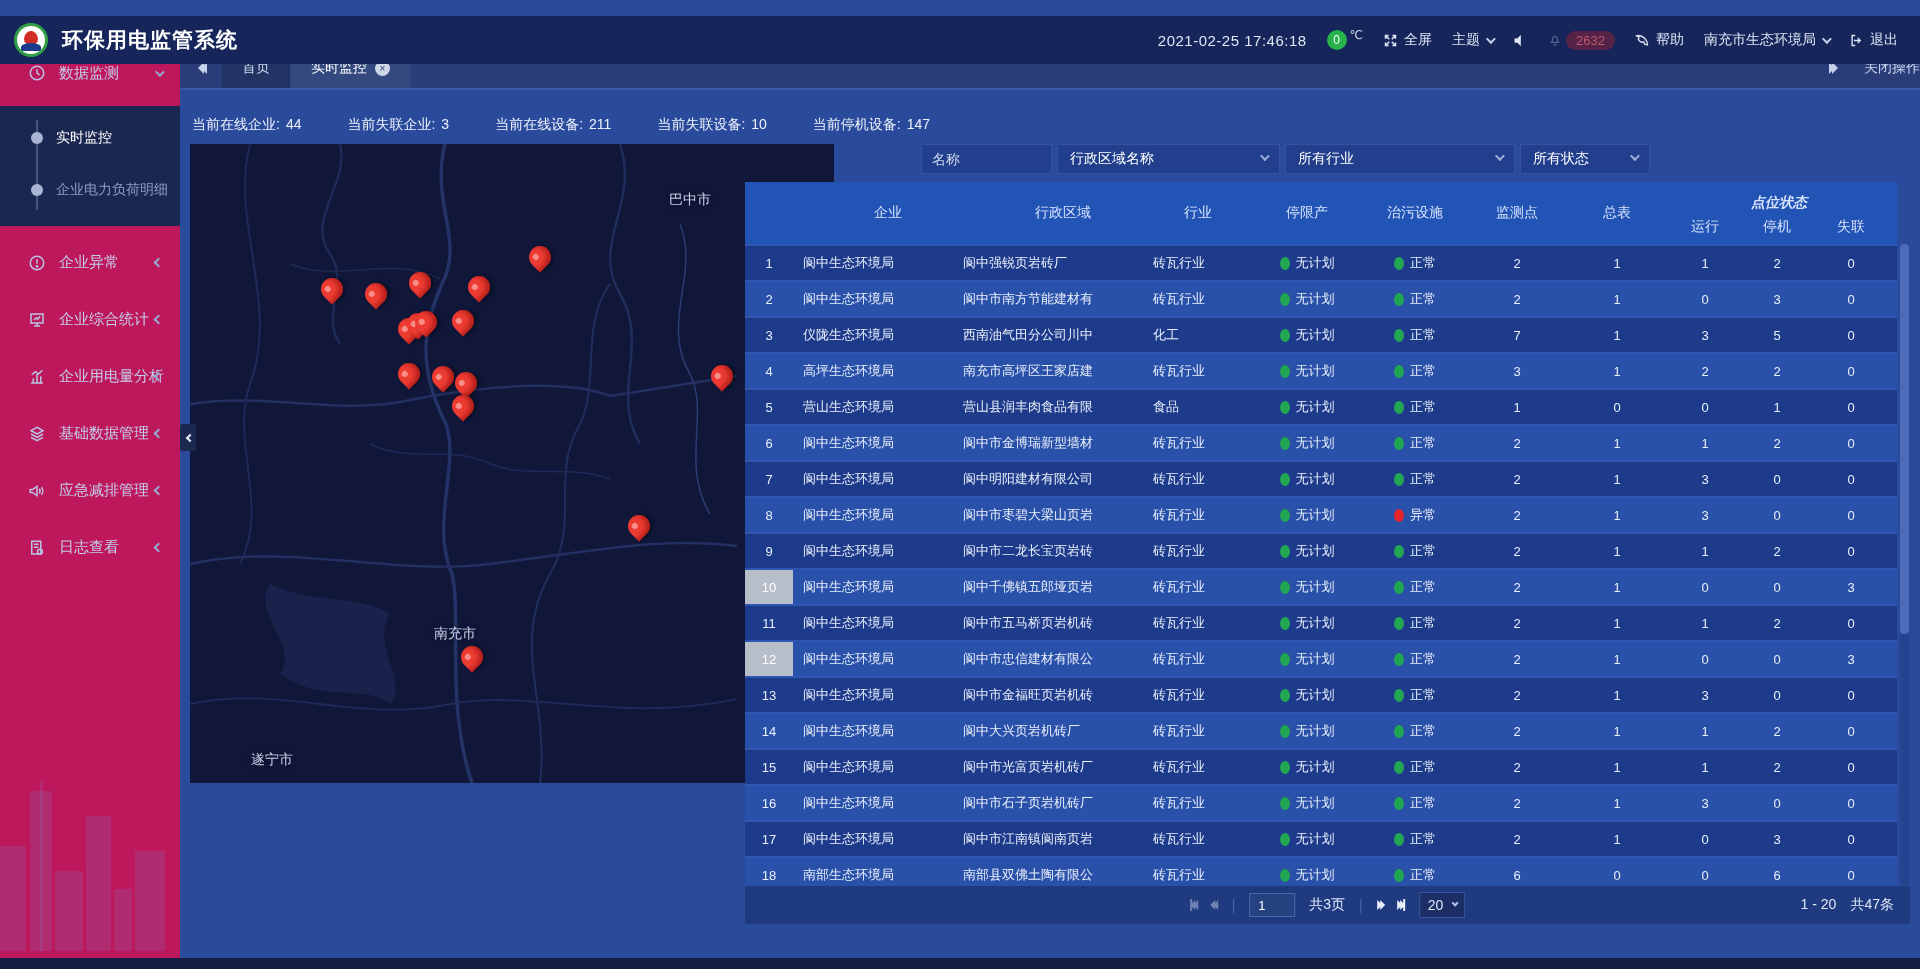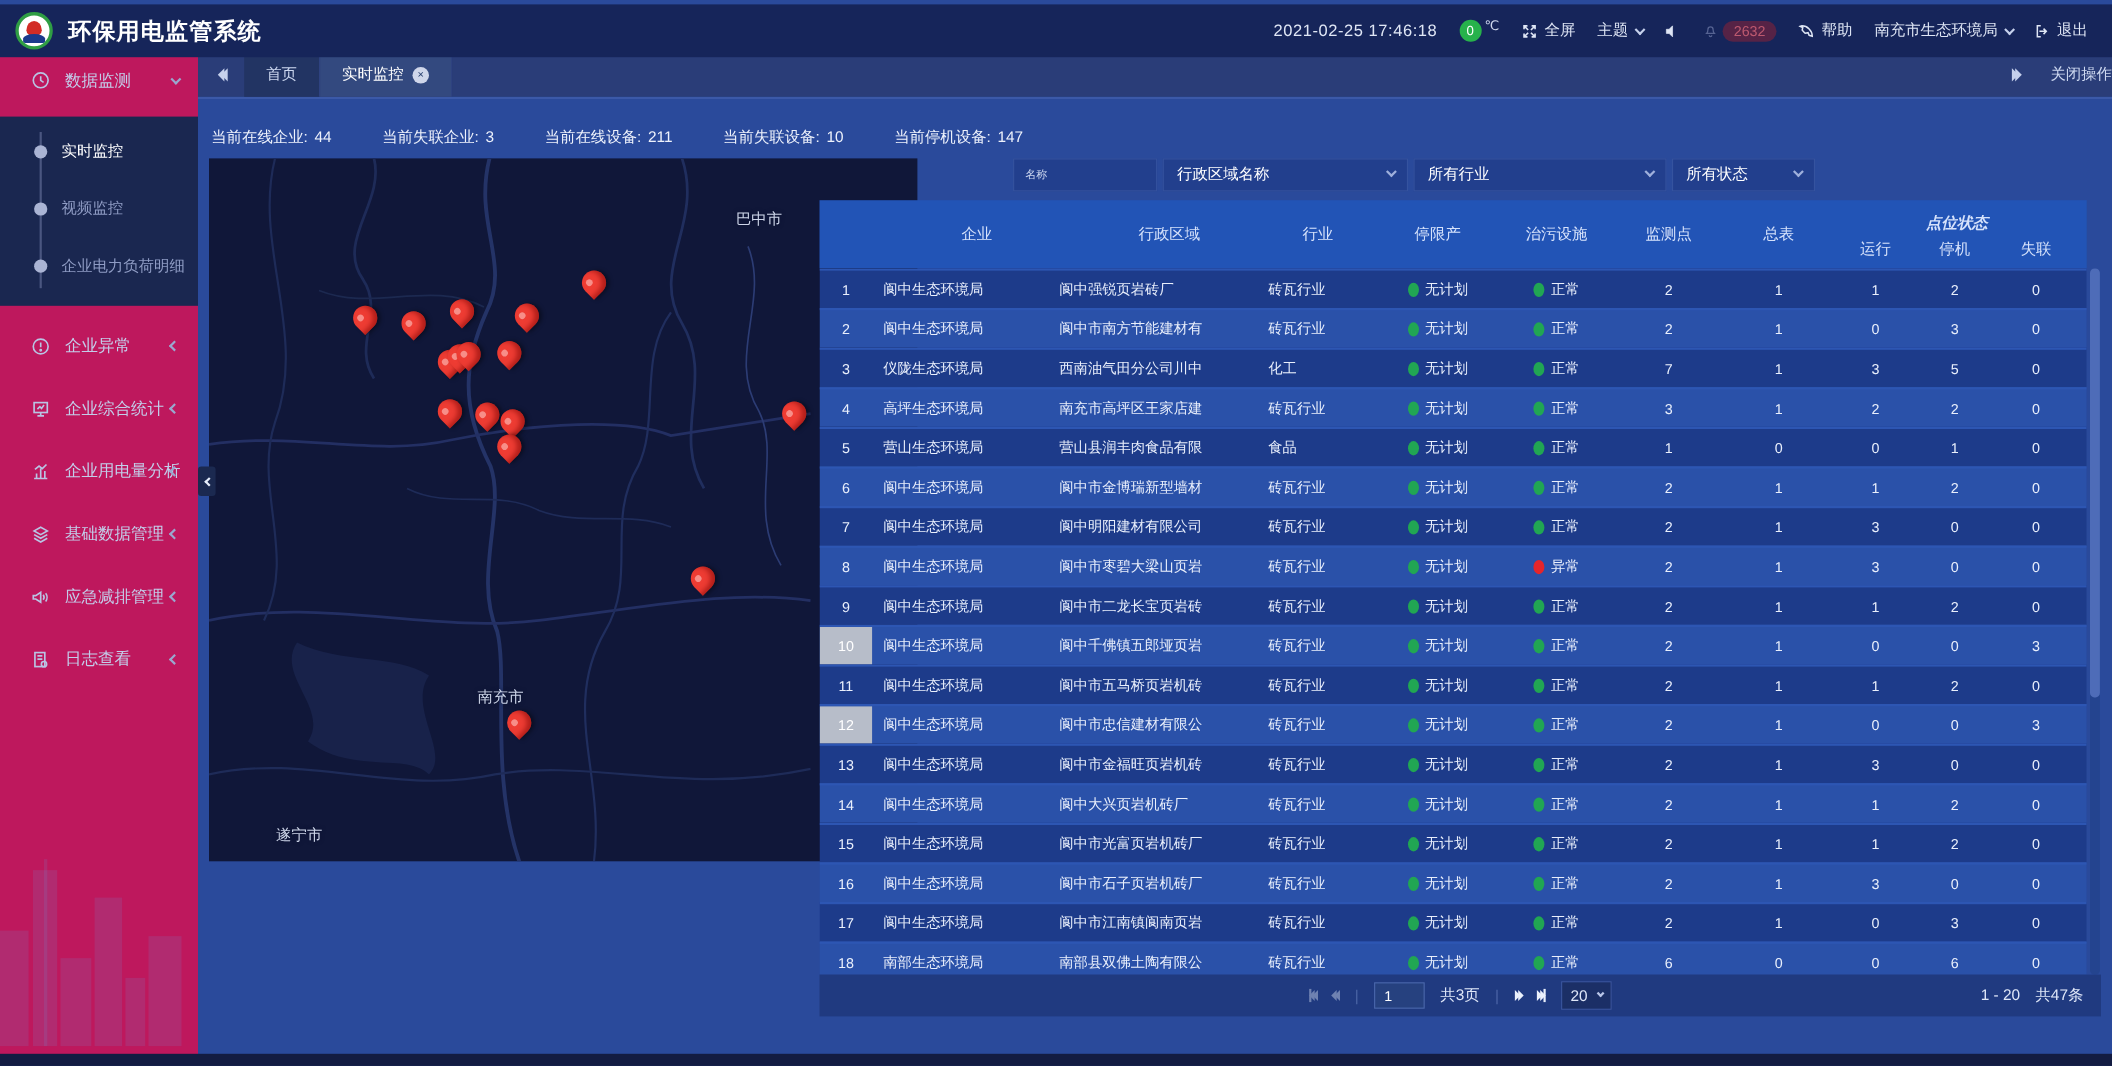--- a/index.html
+++ b/index.html
@@ -2,21 +2,21 @@
 <html><head>
 <meta charset="utf-8">
 <style>
   * { margin:0; padding:0; box-sizing:border-box; }
   html,body { width:1920px; height:969px; overflow:hidden; }
   body {
     font-family:"Liberation Sans","DejaVu Sans",sans-serif;
     background:#2a4a9b; position:relative; color:#e6ecfa;
   }
   
-  .header { position:absolute; left:0; top:4px; width:1920px; height:48px;
+  .header { position:absolute; left:0; top:16px; width:1920px; height:48px;
     background:#16255a; display:flex; align-items:center; z-index:30; }
   .logo { width:34px; height:34px; border-radius:50%; margin-left:14px;
     background:#fff; border:3px solid #2f9e44; position:relative; overflow:hidden; flex:none; }
   .logo::before { content:""; position:absolute; left:7px; top:5px; width:14px; height:14px;
     border-radius:50% 50% 50% 50%/60% 60% 40% 40%; background:#d22c26; }
   .logo::after { content:""; position:absolute; left:4px; bottom:3px; width:20px; height:8px;
     border-radius:50% 50% 0 0; background:#1b3a8c; }
   .app-title { font-size:21px; font-weight:bold; color:#ffffff; margin-left:14px; letter-spacing:1px; }
   .header-right { margin-left:auto; display:flex; align-items:center; gap:20px;
     padding-right:22px; font-size:14px; color:#dfe6f5; }
@@ -87,21 +87,21 @@
   .pin::after { content:""; position:absolute; left:5px; top:5px; width:6px; height:6px;
     border-radius:50%; background:rgba(255,210,205,.55); }
   .panel-toggle { position:absolute; left:180px; top:424px; width:16px; height:27px;
     background:#1b2950; border-radius:3px; display:flex; align-items:center;
     justify-content:center; z-index:26; cursor:pointer; }
   .panel-toggle .chev { width:6px; height:6px; border-color:#e8eefc; margin-left:3px; }
   
   .panel { position:absolute; left:565px; top:54px; width:1165px; height:866px; }
   .filters { position:absolute; left:176px; top:0; height:30px; display:flex; gap:5px; }
   .f-input { width:131px; height:30px; background:#223f8d; border:1px solid #35539f;
-    color:#fde047; font-size:10px; padding:0 10px; outline:none;
+    color:#fde047; font-size:14px; padding:0 10px; outline:none;
     font-family:"Liberation Sans","DejaVu Sans",sans-serif; }
   .f-input::placeholder { color:#cdd8f0; opacity:1; }
   .f-select { height:30px; background:#223f8d; border:1px solid #35539f; display:flex;
     align-items:center; justify-content:space-between; padding:0 12px; font-size:14px;
     color:#ffffff; cursor:pointer; }
   .f-select .chev { border-color:#9fb0dc; margin-top:-3px; }
   .w-region { width:223px; } .w-industry { width:230px;justify-content:space-between; } .w-status { width:130px; }
   
   .thead { position:absolute; left:0; top:38px; width:1152px; height:62px;
     background:#2254b6; display:flex; color:#d6e2fb; font-size:14px; }
@@ -213,24 +213,20 @@
     <span class="chev chev-down"></span>
   </div>
   <div class="submenu">
     <div class="subline"></div>
 
       <div class="sub-item active">
         <span class="subdot"></span>
         <span>实时监控</span>
       </div>
 
-      <div class="sub-item">
-        <span class="subdot"></span>
-        <span>视频监控</span>
-      </div>
 
       <div class="sub-item">
         <span class="subdot"></span>
         <span>企业电力负荷明细</span>
       </div>
 
   </div>
   <div class="side-list">
     <div class="side-item">
       <svg width="18" height="18" viewBox="0 0 24 24" fill="none" stroke-width="2">

